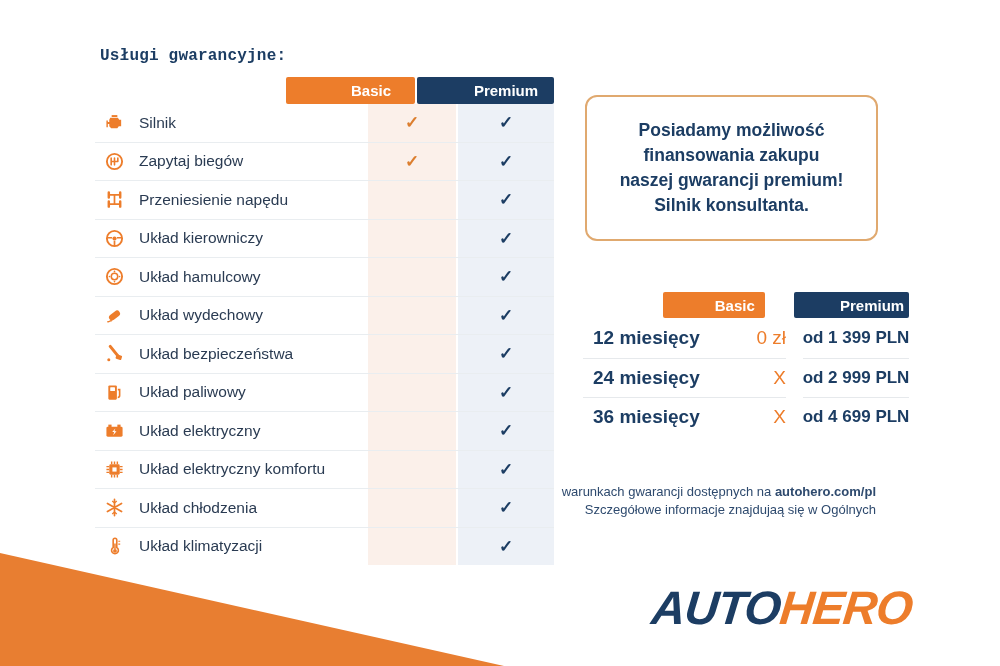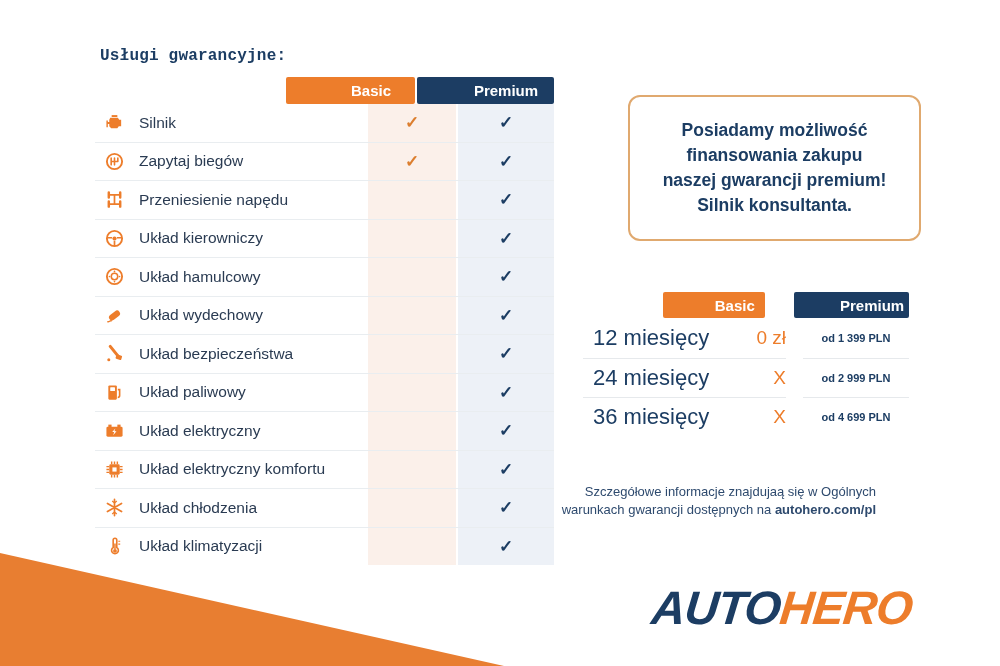--- a/index.html
+++ b/index.html
@@ -22,36 +22,36 @@
   .svc-icon svg{display:block;}
   .svc-label{flex:1;display:flex;align-items:center;font-size:15.5px;color:var(--label);}
   .svc-cell{width:88px;display:flex;align-items:center;justify-content:center;}
   .cell-basic{background:var(--tint-basic);}
   .cell-premium{width:96px;margin-left:2px;background:var(--tint-premium);}
   .check{font-size:17px;font-weight:700;line-height:1;}
   .check-basic{color:var(--check-basic);}
   .check-premium{color:var(--navy);}
   
   .promo{
-    position:absolute;left:628px;top:95px;width:293px;height:146px;box-sizing:border-box;
+    position:absolute;left:585px;top:95px;width:293px;height:146px;box-sizing:border-box;
     border:2px solid var(--box-border);border-radius:12px;display:flex;flex-direction:column;
     justify-content:center;text-align:center;color:var(--navy);font-size:17.5px;font-weight:700;line-height:1.42;
   }
   
   .pricing{position:absolute;left:583px;top:292px;width:326px;}
   .p-header{display:flex;height:26px;}
   .p-period-spacer{width:115px;}
   .p-badge-basic{width:88px;}
   .p-badge-premium{width:106px;margin-left:17px;}
   .p-row{display:flex;height:39.5px;align-items:stretch;}
   .p-left{display:flex;width:203px;align-items:center;}
-  .p-period{width:115px;font-size:22px;font-weight:400;color:var(--navy);padding-left:10px;box-sizing:border-box;white-space:nowrap;}
+  .p-period{width:115px;font-size:19px;font-weight:700;color:var(--navy);padding-left:10px;box-sizing:border-box;white-space:nowrap;}
   .p-basic{width:88px;text-align:right;font-size:19px;font-weight:400;color:var(--orange);}
   .p-gap{width:17px;}
-  .p-premium{width:106px;display:flex;align-items:center;justify-content:center;font-size:11px;font-weight:700;color:var(--navy);white-space:nowrap;}
+  .p-premium{width:106px;display:flex;align-items:center;justify-content:center;font-size:17px;font-weight:700;color:var(--navy);white-space:nowrap;}
   .p-rows .p-row + .p-row .p-left,
   .p-rows .p-row + .p-row .p-premium{border-top:1px solid #E6E9EC;}
   
   .disclaimer{position:absolute;right:124px;top:483px;text-align:right;color:#2E4A6E;font-size:13px;line-height:17.5px;white-space:nowrap;}
   .disclaimer .bold{font-weight:700;}
   
   .logo{position:absolute;right:88px;top:584px;font-size:47px;font-weight:700;font-style:italic;letter-spacing:-1px;transform:skewX(-6deg);line-height:1;white-space:nowrap;}
   .logo-auto{color:var(--navy);}
   .logo-hero{color:var(--orange);}
   
@@ -319,22 +319,22 @@
       <span class="p-period">36 miesięcy</span>
       <span class="p-basic">X</span>
     </div>
     <div class="p-gap"></div>
     <div class="p-premium">od 4 699 PLN</div>
   </div>
 </div>
   </div>
 
   <div class="disclaimer">
+    <div><span>warunkach gwarancji dostępnych na </span><span class="bold">autohero.com/pl</span></div>
     <div>Szczegółowe informacje znajdujaą się w Ogólnych</div>
-    <div><span>warunkach gwarancji dostępnych na </span><span class="bold">autohero.com/pl</span></div>
   </div>
 
   <div class="logo">
     <span class="logo-auto">AUTO</span><span class="logo-hero">HERO</span>
   </div>
 
   <div class="corner"></div>
 </div>
 
 </body></html>

